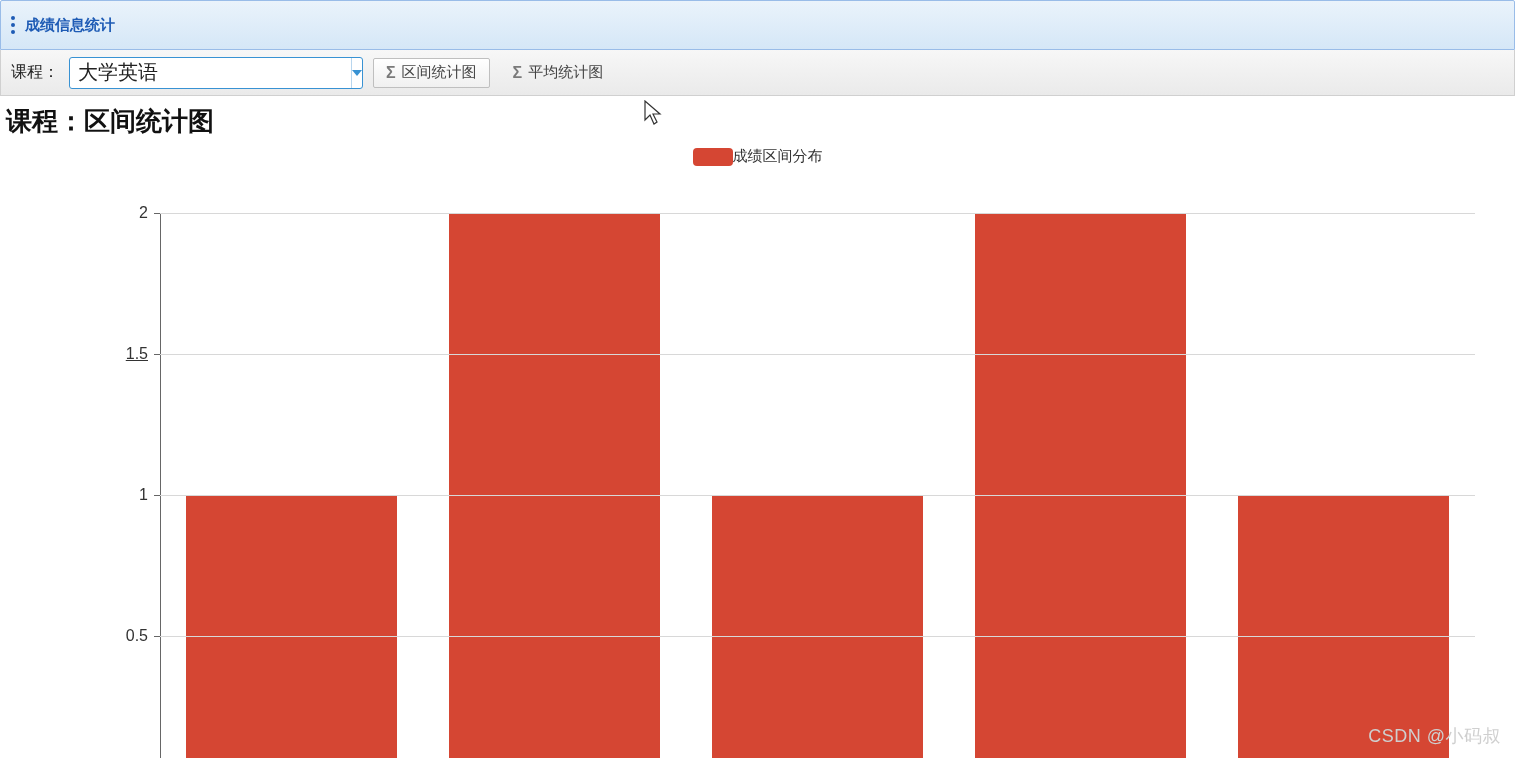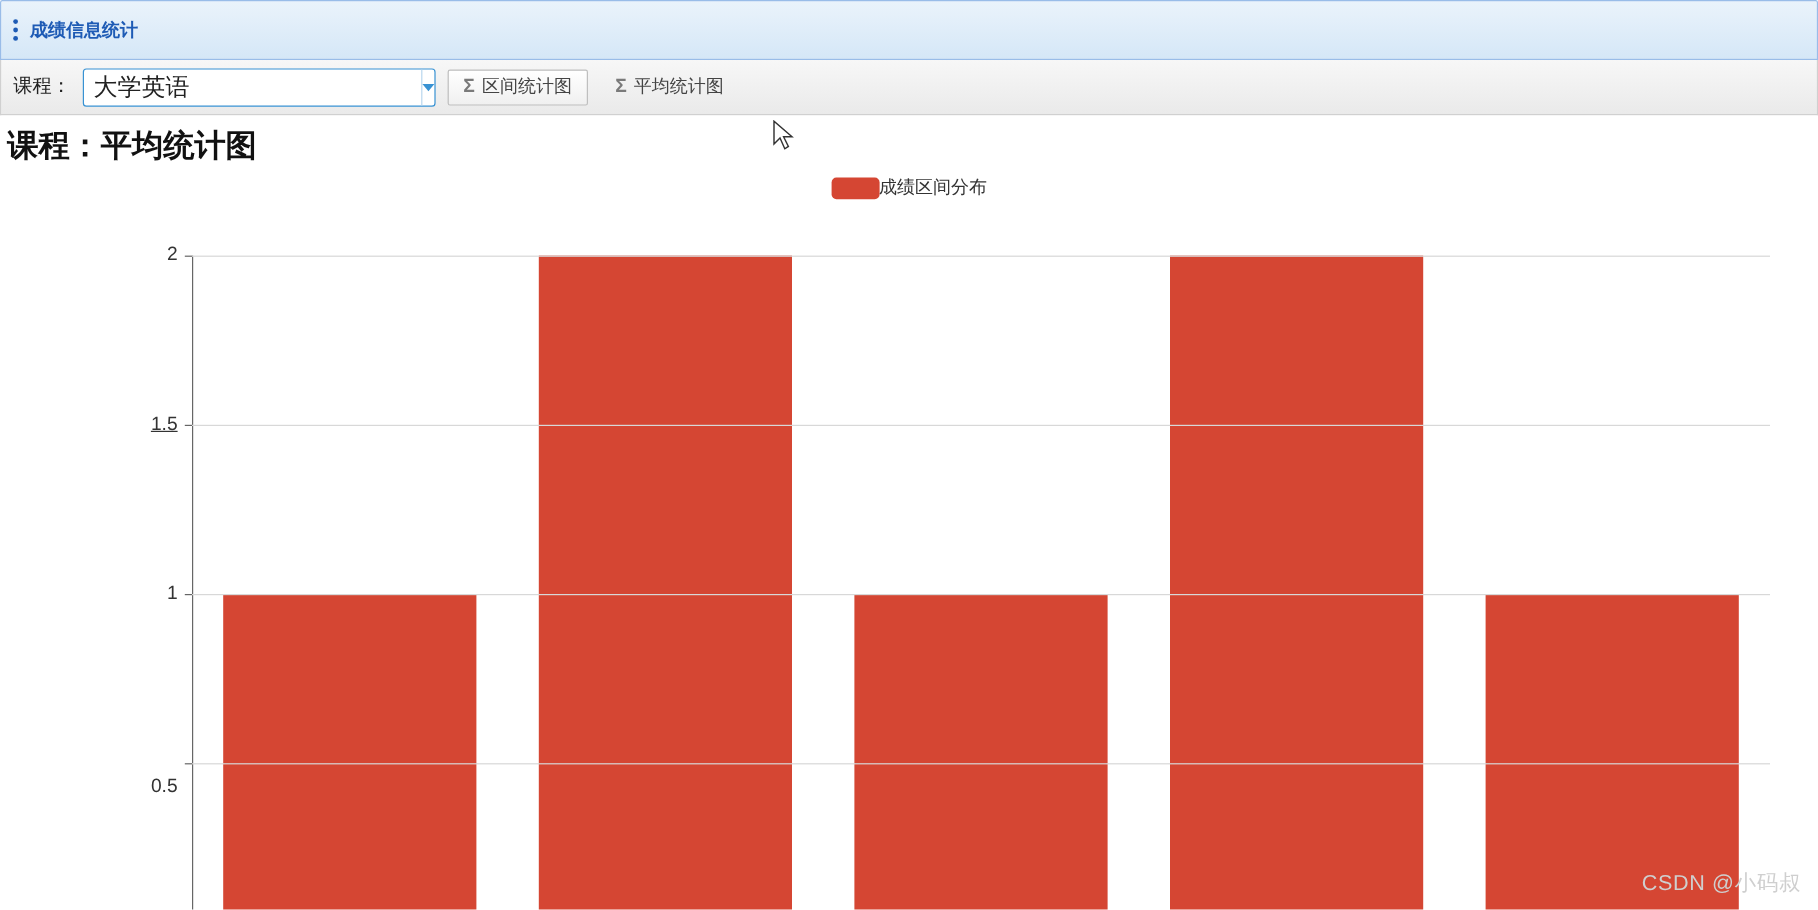--- a/index.html
+++ b/index.html
@@ -215,21 +215,21 @@
     <span class="sigma-icon">Σ</span>
     <span>区间统计图</span>
   </button>
 
   <button class="tb-button flat">
     <span class="sigma-icon">Σ</span>
     <span>平均统计图</span>
   </button>
 </div>
 
-<div class="sub-title">课程：平均统计图</div>
+<div class="sub-title">课程：区间统计图</div>
 
 <div class="chart-area">
   <div class="legend">
     <span class="legend-swatch" id="legend-swatch" style="background: rgb(213, 70, 51);"></span>
     <span>成绩区间分布</span>
   </div>
 
   <div class="plot" id="plot">
     <div class="axis-line y-axis"></div>
 
@@ -246,21 +246,21 @@
         <div class="bar-slot">
           <div class="bar" style="height: 100%; background: rgb(213, 70, 51);"></div>
         </div>
         <div class="bar-slot">
           <div class="bar" style="height: 50%; background: rgb(213, 70, 51);"></div>
         </div>
       </div>
   <div class="y-tick-label" style="top: 100%;">0</div>
       <div class="grid-line" style="top: 75%;"></div>
       <div class="y-tick-mark" style="top: 75%;"></div>
-      <div class="y-tick-label" style="top: 75%; margin-top: 20px;">0.5</div>
+      <div class="y-tick-label" style="top: 75%;">0.5</div>
       <div class="grid-line" style="top: 50%;"></div>
       <div class="y-tick-mark" style="top: 50%;"></div>
       <div class="y-tick-label" style="top: 50%;">1</div>
       <div class="grid-line" style="top: 25%;"></div>
       <div class="y-tick-mark" style="top: 25%;"></div>
       <div class="y-tick-label" style="top: 25%; text-decoration: underline;">1.5</div>
       <div class="grid-line" style="top: 0%;"></div>
       <div class="y-tick-mark" style="top: 0%;"></div>
       <div class="y-tick-label" style="top: 0%;">2</div>
     </div>

